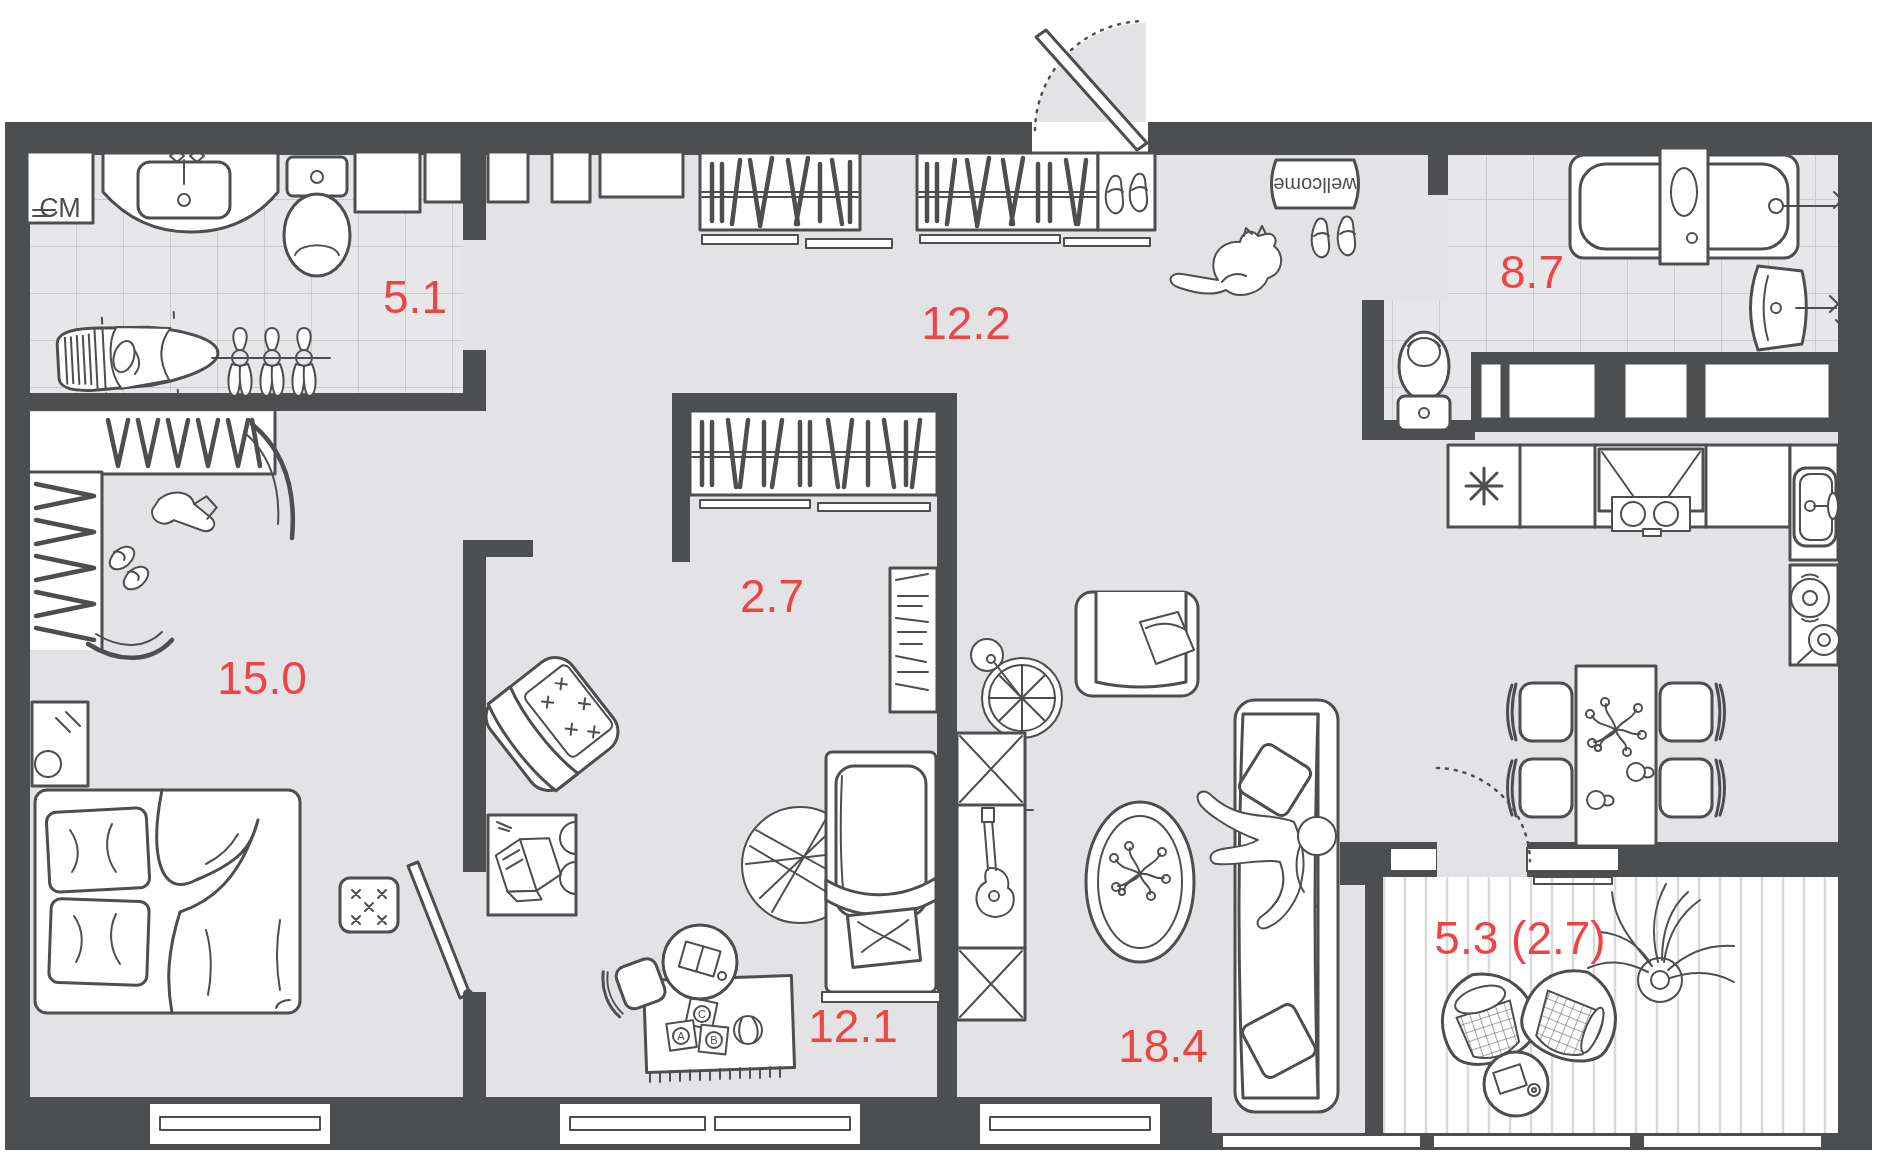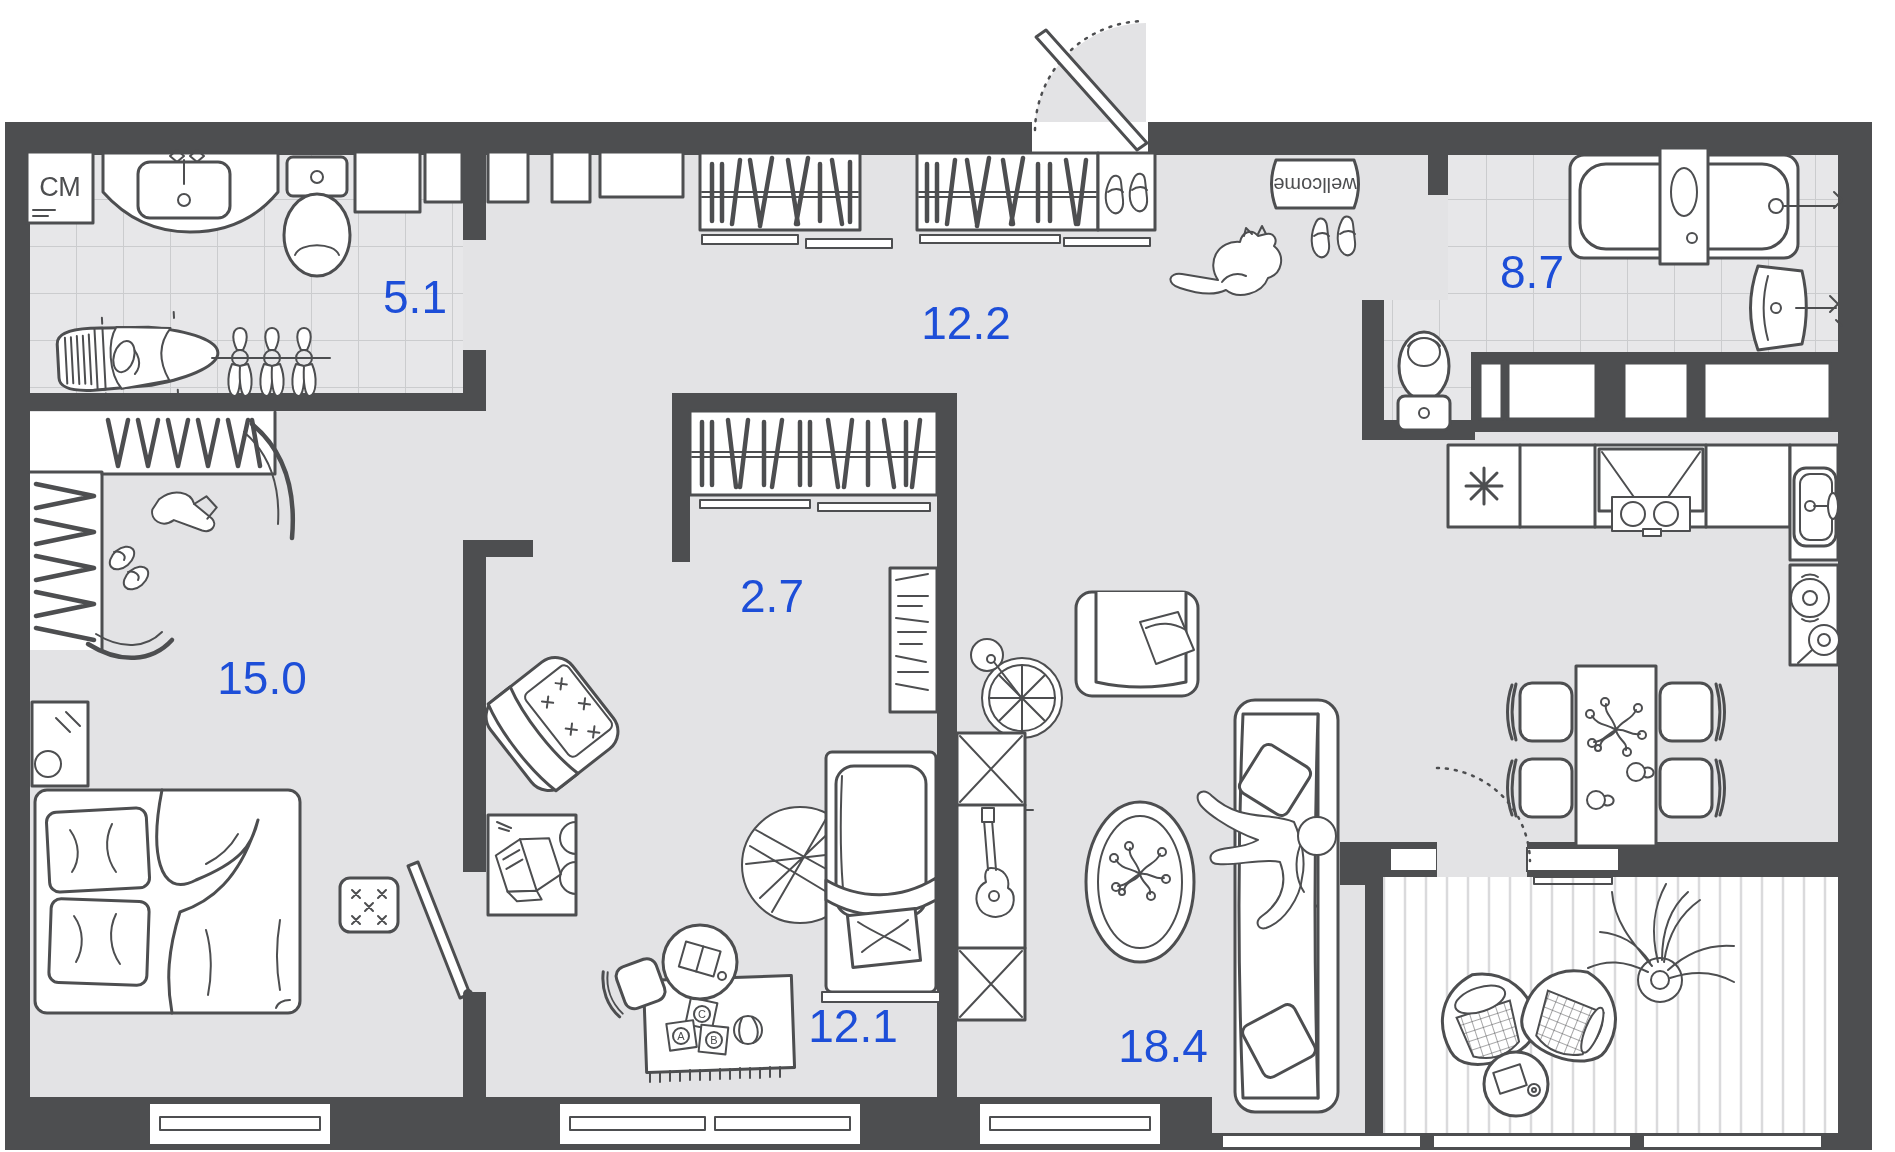--- a/index.html
+++ b/index.html
@@ -1,21 +1,21 @@
 <!DOCTYPE html>
 <html><head>
 <meta charset="utf-8">
 <style>
   html,body{margin:0;padding:0;background:#fff;}
   .plan{position:relative;width:1895px;height:1152px;background:#fff;overflow:hidden;
         font-family:"Liberation Sans",sans-serif;}
   .plan svg{position:absolute;left:0;top:0;}
   .room-label{position:absolute;transform:translate(-50%,-50%);
-      font-size:46px;color:#1d4ed8;letter-spacing:0px;white-space:nowrap;text-align:center;}
-  .cm-label{position:absolute;transform:translate(-50%,-50%);font-size:27px;color:#4d4e50;}
+      font-size:46px;color:#ef4444;letter-spacing:0px;white-space:nowrap;text-align:center;}
+  .cm-label{position:absolute;transform:translate(-50%,-50%);font-size:27px;color:#4d4e50;margin-top:21px;}
   .mat-label{position:absolute;transform:translate(-50%,-50%) rotate(180deg);
       font-size:20px;color:#4d4e50;}
   
   .w{fill:#4d4e50;stroke:none;}
   .f{fill:#ffffff;stroke:#4d4e50;stroke-width:3;stroke-linejoin:round;}
   .f2{fill:#ffffff;stroke:#4d4e50;stroke-width:2;stroke-linejoin:round;}
   .s{fill:none;stroke:#4d4e50;stroke-width:3;stroke-linecap:round;stroke-linejoin:round;}
   .s2{fill:none;stroke:#4d4e50;stroke-width:2;stroke-linecap:round;stroke-linejoin:round;}
   .s4{fill:none;stroke:#4d4e50;stroke-width:4.5;stroke-linecap:round;}
   .dot{fill:none;stroke:#4d4e50;stroke-width:2.5;stroke-dasharray:2 7;stroke-linecap:round;}
@@ -483,15 +483,16 @@
 
 </svg>
 
 <div class="room-label" style="left:415px;top:297px">5.1</div>
 <div class="room-label" style="left:966px;top:323px">12.2</div>
 <div class="room-label" style="left:1532px;top:272px">8.7</div>
 <div class="room-label" style="left:262px;top:678px">15.0</div>
 <div class="room-label" style="left:772px;top:596px">2.7</div>
 <div class="room-label" style="left:853px;top:1026px">12.1</div>
 <div class="room-label" style="left:1163px;top:1046px">18.4</div>
+<div class="room-label" style="left:1520px;top:938px">5.3 (2.7)</div>
 <div class="cm-label" style="left:60px;top:187px">СМ</div>
 <div class="mat-label" style="left:1315px;top:184px">wellcome</div>
 </div>
 
 </body></html>

